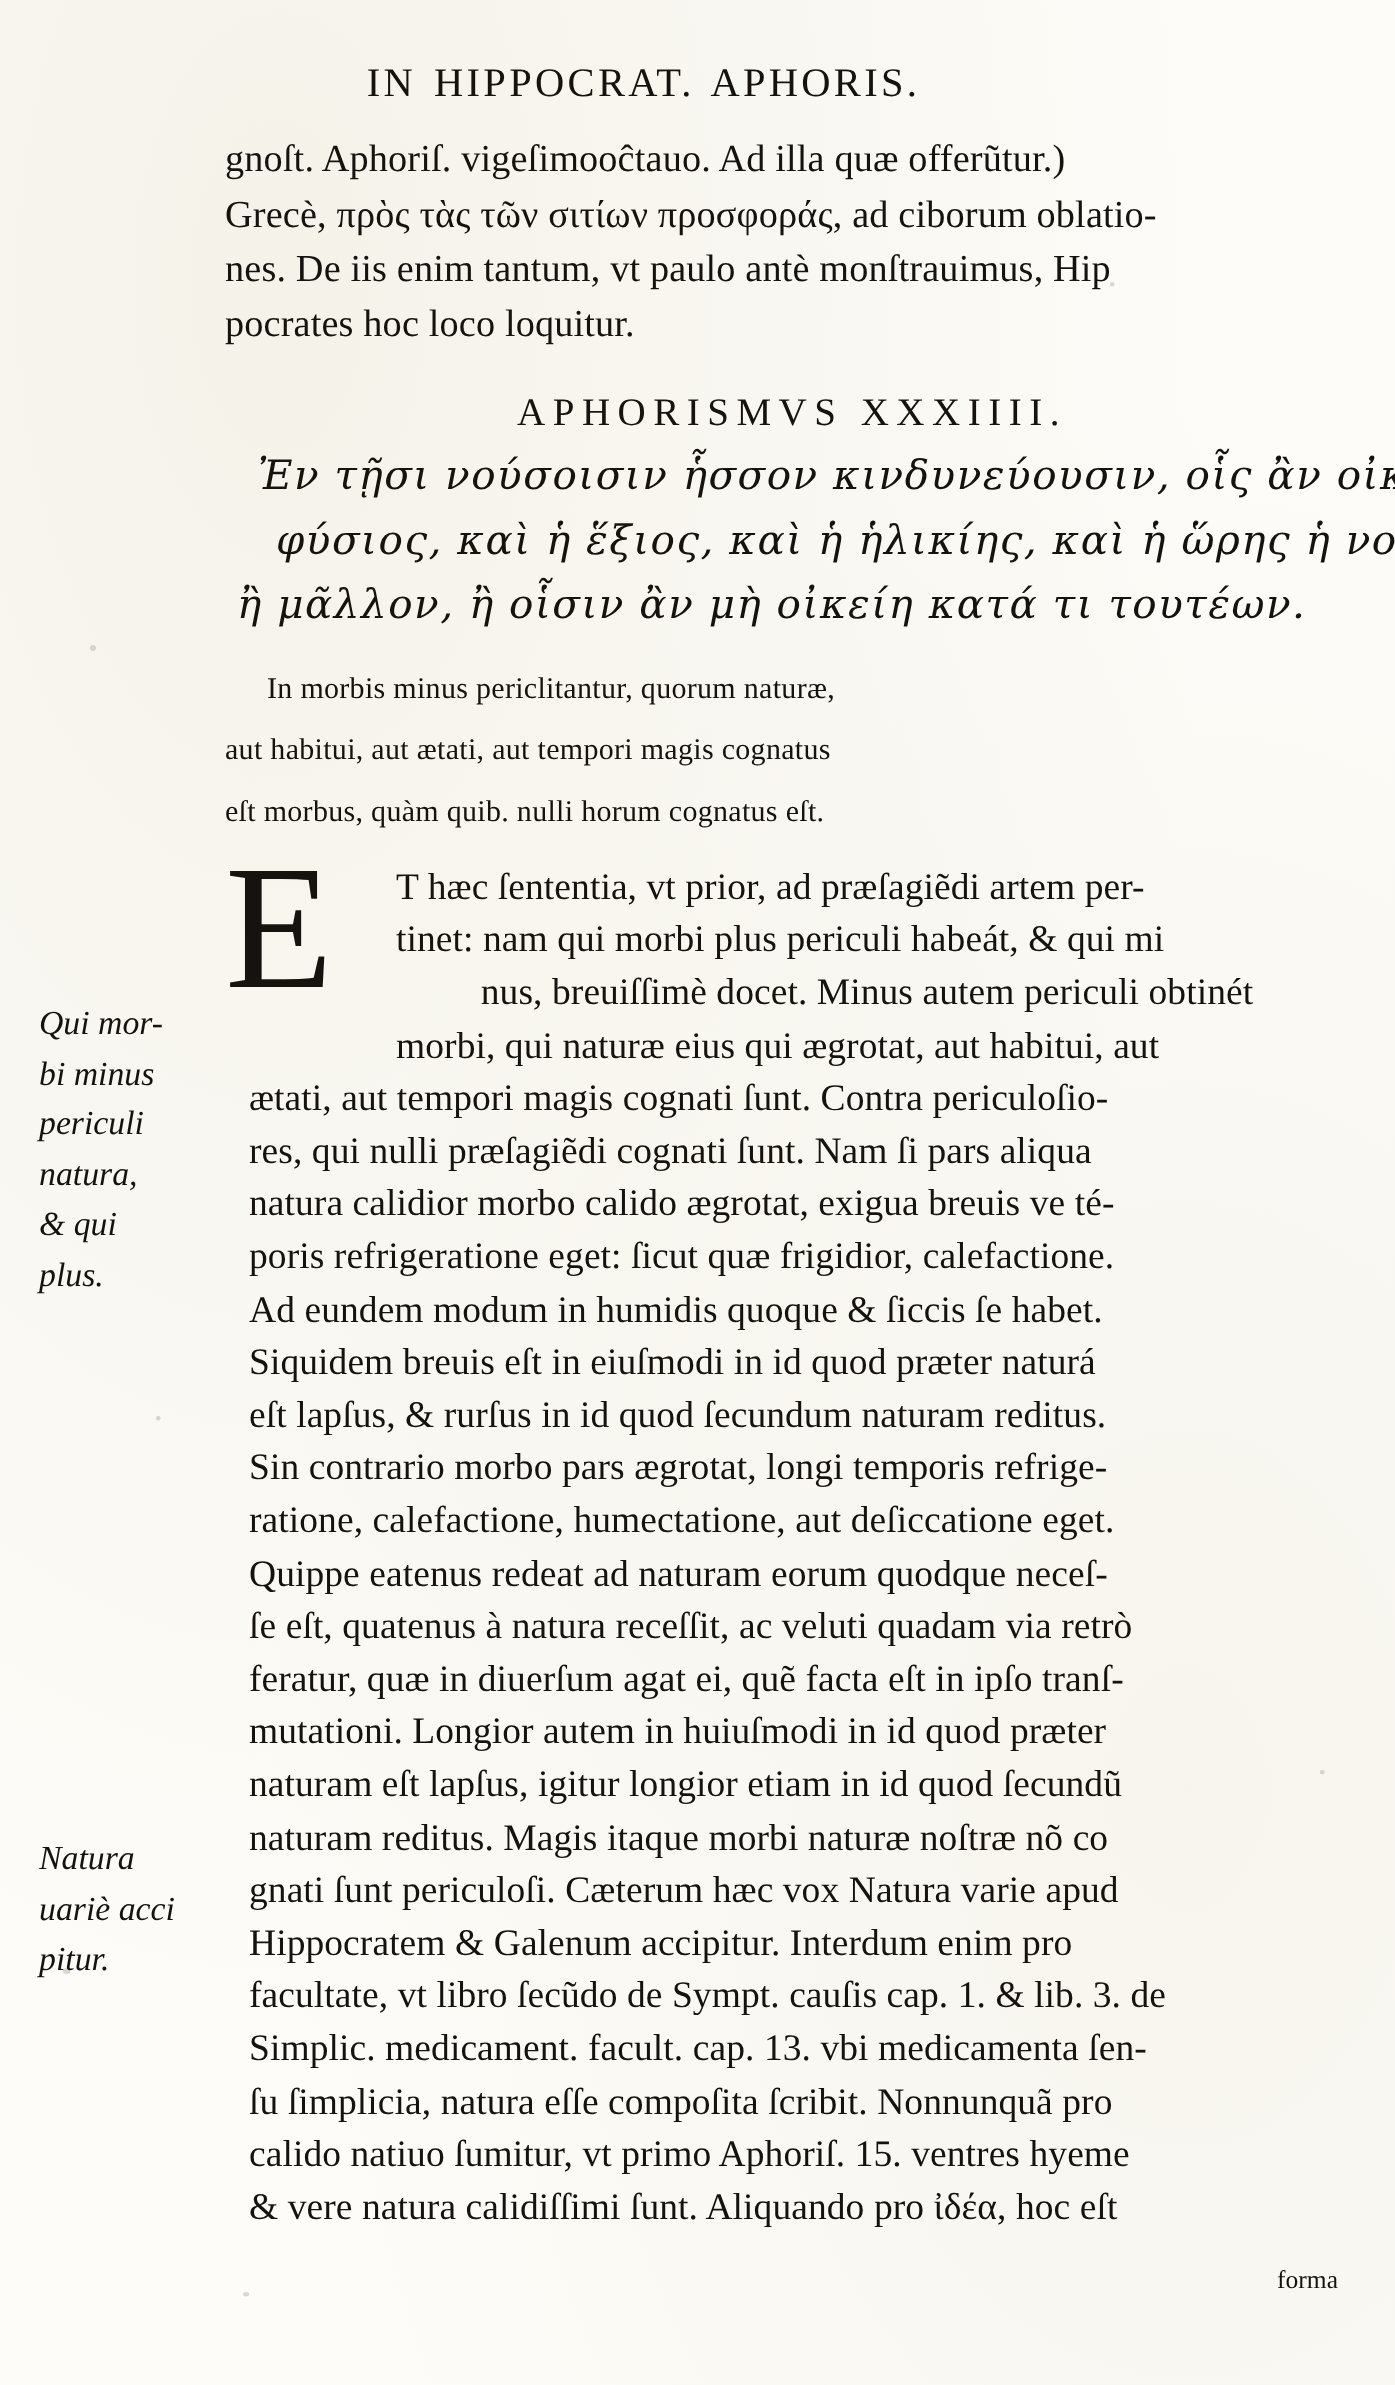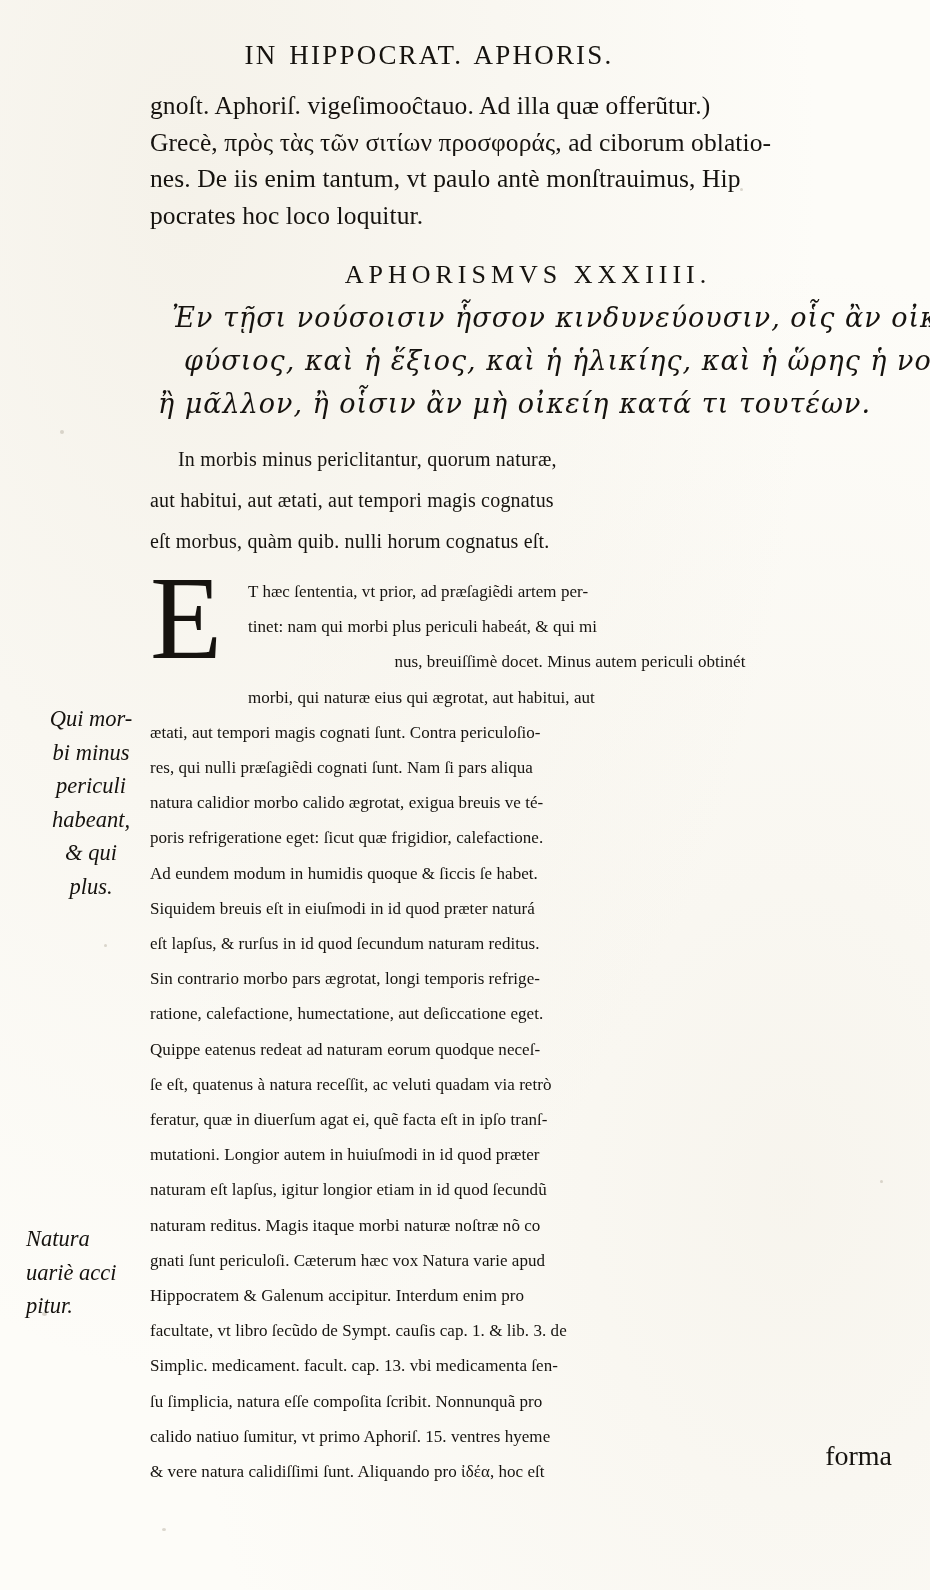--- a/index.html
+++ b/index.html
@@ -102,48 +102,49 @@
   .dropcap {
     position: absolute;
     left: 0;
     top: -4px;
     font-size: 118px;
     line-height: 98px;
     font-family: "Liberation Serif", "DejaVu Serif", serif;
     font-weight: 400;
   }
   .bline {
-    font-size: 17px;
+    font-size: 25px;
     line-height: 35.2px;
     white-space: nowrap;
     letter-spacing: .05px;
+    margin-left: 16px;
   }
   .bline.i1 { padding-left: 98px; }
   .bline.i2 { padding-left: 98px; }
   .bline.i3 { padding-left: 98px; text-align: center; }
   .bline.i4 { padding-left: 98px; }
 
   
   .margin-note {
     position: absolute;
     left: 26px;
     width: 130px;
     font-style: italic;
     font-size: 22.5px;
     line-height: 33.5px;
   }
-  .note-a { top: 702px; text-align: center; }
+  .note-a { top: 665px; }
   .note-b { top: 1222px; }
 
   
   .catchword {
     position: absolute;
     right: 38px;
-    top: 1440px;
-    font-size: 28px;
+    top: 1510px;
+    font-size: 17px;
   }
 </style>
 </head>
 <body>
 
 <div class="page">
 
   <div class="speck" style="left:60px;  top:430px;  width:4px; height:4px;"></div>
   <div class="speck" style="left:104px; top:944px;  width:3px; height:3px;"></div>
   <div class="speck" style="left:42px;  top:1312px; width:5px; height:4px;"></div>
@@ -205,21 +206,21 @@
       <div class="bline">calido natiuo ſumitur, vt primo Aphoriſ. 15. ventres hyeme</div>
       <div class="bline">&amp; vere natura calidiſſimi ſunt. Aliquando pro ἰδέα, hoc eſt</div>
     </div>
 
   </div>
 
   <div class="margin-note note-a">
     <div>Qui mor-</div>
     <div>bi minus</div>
     <div>periculi</div>
-    <div>habeant,</div>
+    <div>natura,</div>
     <div>&amp; qui</div>
     <div>plus.</div>
   </div>
 
   <div class="margin-note note-b">
     <div>Natura</div>
     <div>uariè acci</div>
     <div>pitur.</div>
   </div>
 

